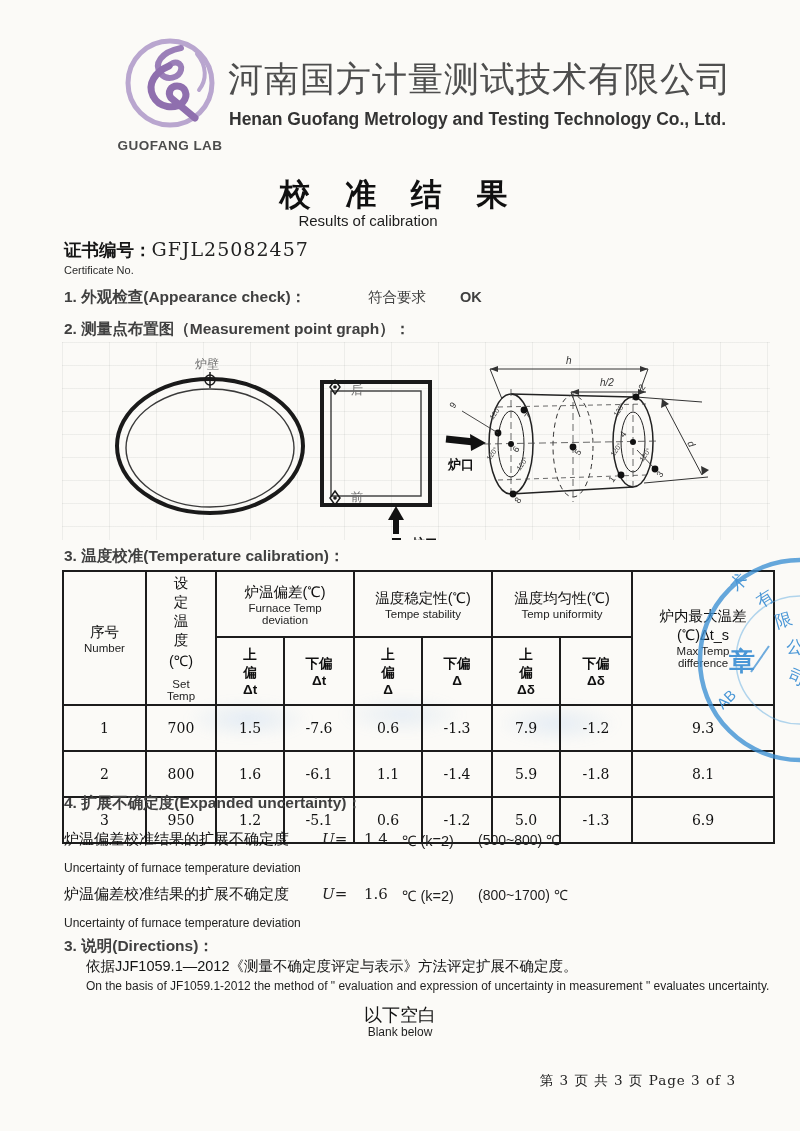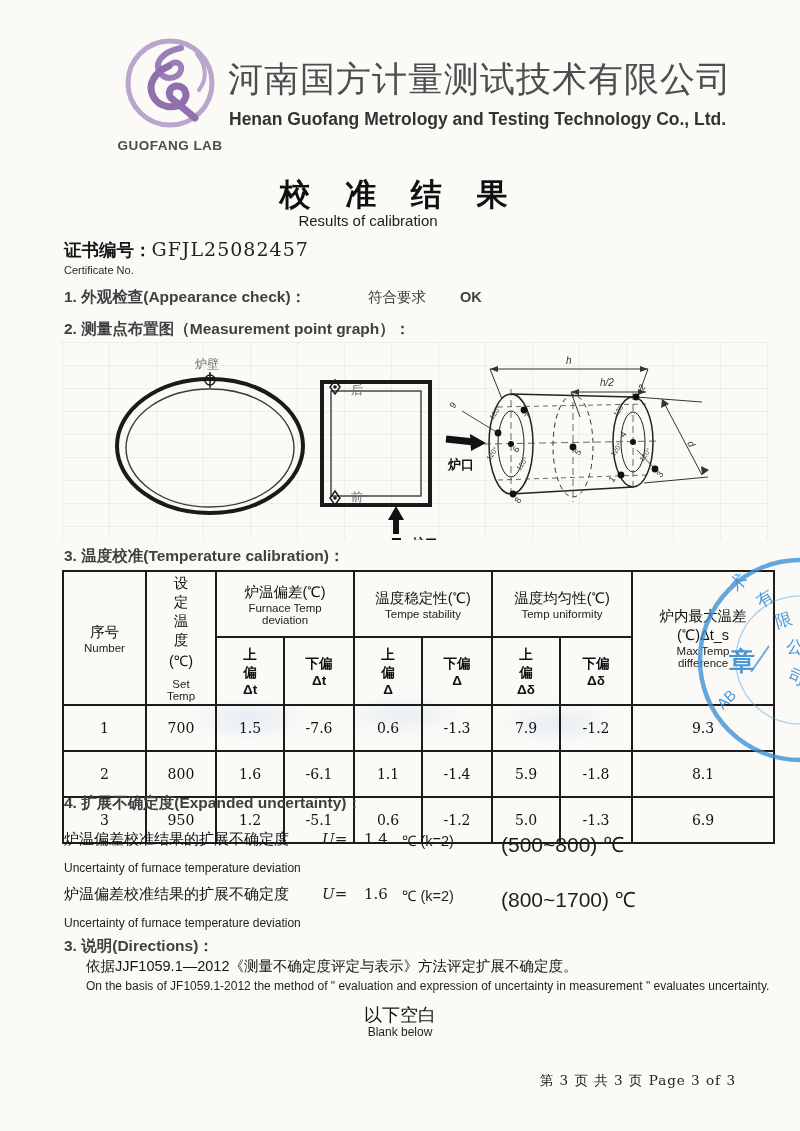--- a/index.html
+++ b/index.html
@@ -65,21 +65,21 @@
       radial-gradient(ellipse 90px 30px at 20% 50%,rgba(125,175,230,.18),transparent 70%),
       radial-gradient(ellipse 90px 30px at 50% 45%,rgba(125,175,230,.15),transparent 70%),
       radial-gradient(ellipse 90px 30px at 80% 55%,rgba(125,175,230,.17),transparent 70%);
     filter:blur(4px);}
   
   .u-row{left:64px;top:0;width:690px;height:20px;}
   .u-label{position:absolute;left:0;top:0;font-size:15px;color:#141414;}
   .u-eq{position:absolute;left:258px;top:0;font-size:15px;font-style:italic;font-family:"DejaVu Serif",serif;}
   .u-val{position:absolute;left:300px;top:0;font-size:15px;font-family:"DejaVu Serif",serif;}
   .u-unit{position:absolute;left:338px;top:0;font-size:14.5px;}
-  .u-range{position:absolute;left:437px;top:0;font-size:21px;}
+  .u-range{position:absolute;left:414px;top:0;font-size:14px;}
   .u-en{font-size:12px;color:#222;}
   #u-row1{top:830px;} #u-en1{left:64px;top:861px;}
   #u-row2{top:885px;} #u-en2{left:64px;top:916px;}
   
   #dir-cn{left:86px;top:957px;font-size:14.5px;color:#141414;}
   #dir-en{left:86px;top:979px;font-size:12px;color:#1f1f1f;}
   #blank-cn{left:0;top:1003px;width:800px;text-align:center;font-size:18px;color:#141414;}
   #blank-en{left:0;top:1025px;width:800px;text-align:center;font-size:12px;color:#1f1f1f;}
   
   #footer{left:0;top:1072px;width:736px;text-align:right;font-size:13.5px;font-family:"DejaVu Serif",serif;color:#222;letter-spacing:1px;}

